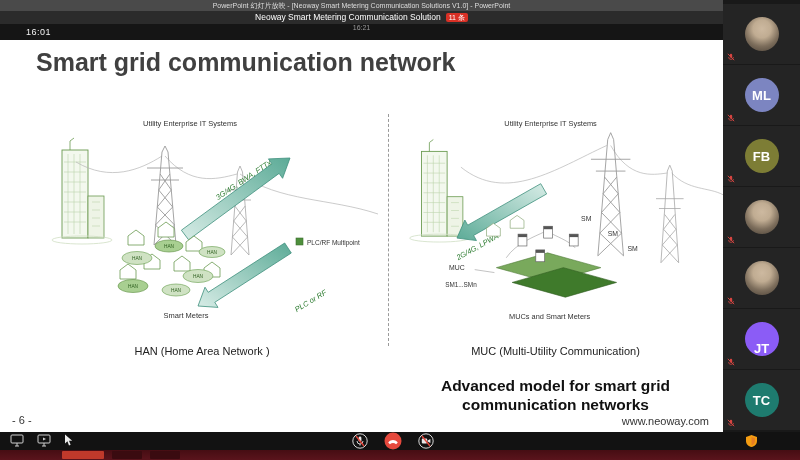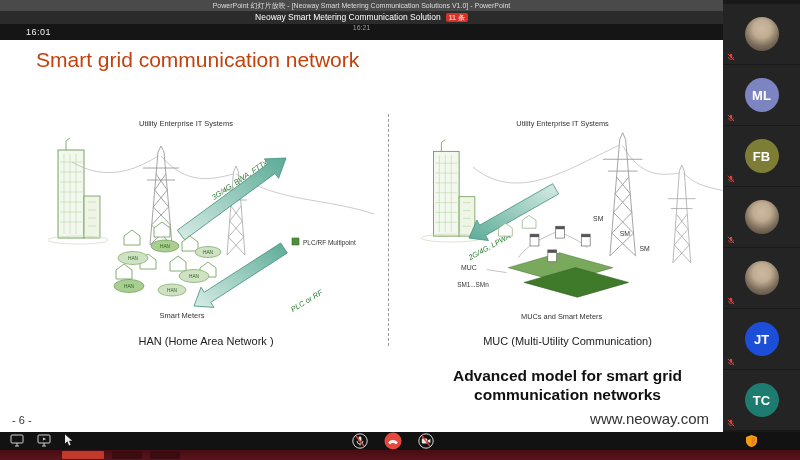--- a/index.html
+++ b/index.html
@@ -14,32 +14,32 @@
   .bar2 { height:13px; background:#2b2b2b; color:#fff; font-size:8.5px; line-height:13px;
           display:flex; justify-content:center; align-items:center; gap:5px; }
   .badge { background:#d93025; color:#fff; font-size:7px; line-height:9px; padding:0 3px;
            border-radius:2px; height:9px; }
   .bar3 { position:relative; height:16px; background:#151515; }
   .clock-small { position:absolute; top:0; left:0; right:0; text-align:center; color:#9a9a9a; font-size:7px; }
   .elapsed { position:absolute; left:26px; top:3px; color:#f2f2f2; font-size:9px; letter-spacing:0.5px; }
 
   
   .slide { position:absolute; top:40px; left:0; width:723px; height:392px; background:#ffffff; color:#1a1a1a; }
-  .slide-title { position:absolute; top:8px; left:36px; font-size:21px; font-weight:normal; color:#c2410c; }
-  .diagram-row { position:absolute; top:70px; left:12px; width:723px; display:flex; }
+  .slide-title { position:absolute; top:8px; left:36px; font-size:25px; font-weight:bold; color:#404040; }
+  .diagram-row { position:absolute; top:70px; left:0; width:723px; display:flex;padding-left:16px; }
   .col-left  { width:388px; }
   .col-right { width:335px; }
   .col-left svg  { display:block; margin-left:24px; }
   .col-right svg { display:block; margin-left:0; }
   .divider { position:absolute; left:388px; top:74px; height:232px; border-left:1px dashed #9a9a9a; }
-  .caps { margin-top:2px; height:30px; text-align:center; font-size:11px; line-height:14px; color:#222; }
+  .caps { margin-top:12px; height:30px; text-align:center; font-size:11px; line-height:14px; color:#222; }
   .model { margin:2px auto 0; max-width:285px; text-align:center; font-size:15.5px; line-height:19px;
            font-weight:bold; color:#111; }
   .page-number { position:absolute; left:12px; bottom:6px; font-size:11px; color:#333; }
-  .website { position:absolute; right:14px; bottom:5px; font-size:15px; color:#333;margin-left:17px; }
+  .website { position:absolute; right:14px; bottom:5px; font-size:11px; color:#333;margin-left:17px; }
 
   .dlabel { fill:#333; }
   .glabel { fill:#2e7d32; font-style:italic; }
 
   
   .sidebar { position:absolute; top:0; right:0; width:77px; height:432px; background:#191919;
              display:flex; flex-direction:column; gap:1px; padding-top:4px; z-index:4; }
   .tile { position:relative; height:60px; background:#242424; display:flex; align-items:center; justify-content:center; }
   .avatar { width:34px; height:34px; border-radius:50%; display:flex; align-items:center; justify-content:center;
             color:#fff; font-size:13px; font-weight:bold; background:#555; }
@@ -279,21 +279,21 @@
     </div>
     <div class="tile">
       <div class="avatar photo"></div>
       <svg class="mic" width="8" height="8" viewBox="0 0 10 10">
           <rect x="3.5" y="1" width="3" height="5" rx="1.5" fill="#d64541"></rect>
           <path d="M2 5 a3 3 0 0 0 6 0" stroke="#d64541" fill="none" stroke-width="1"></path>
           <line x1="1" y1="1" x2="9" y2="9" stroke="#d64541" stroke-width="1.2"></line>
         </svg>
     </div>
     <div class="tile">
-      <div class="avatar" style="background: #1d4ed8;">
+      <div class="avatar" style="background: #8b5cf6; align-items: flex-end;">
           <span>JT</span>
         </div>
       <svg class="mic" width="8" height="8" viewBox="0 0 10 10">
           <rect x="3.5" y="1" width="3" height="5" rx="1.5" fill="#d64541"></rect>
           <path d="M2 5 a3 3 0 0 0 6 0" stroke="#d64541" fill="none" stroke-width="1"></path>
           <line x1="1" y1="1" x2="9" y2="9" stroke="#d64541" stroke-width="1.2"></line>
         </svg>
     </div>
     <div class="tile">
       <div class="avatar" style="background: rgb(30, 123, 111);">

